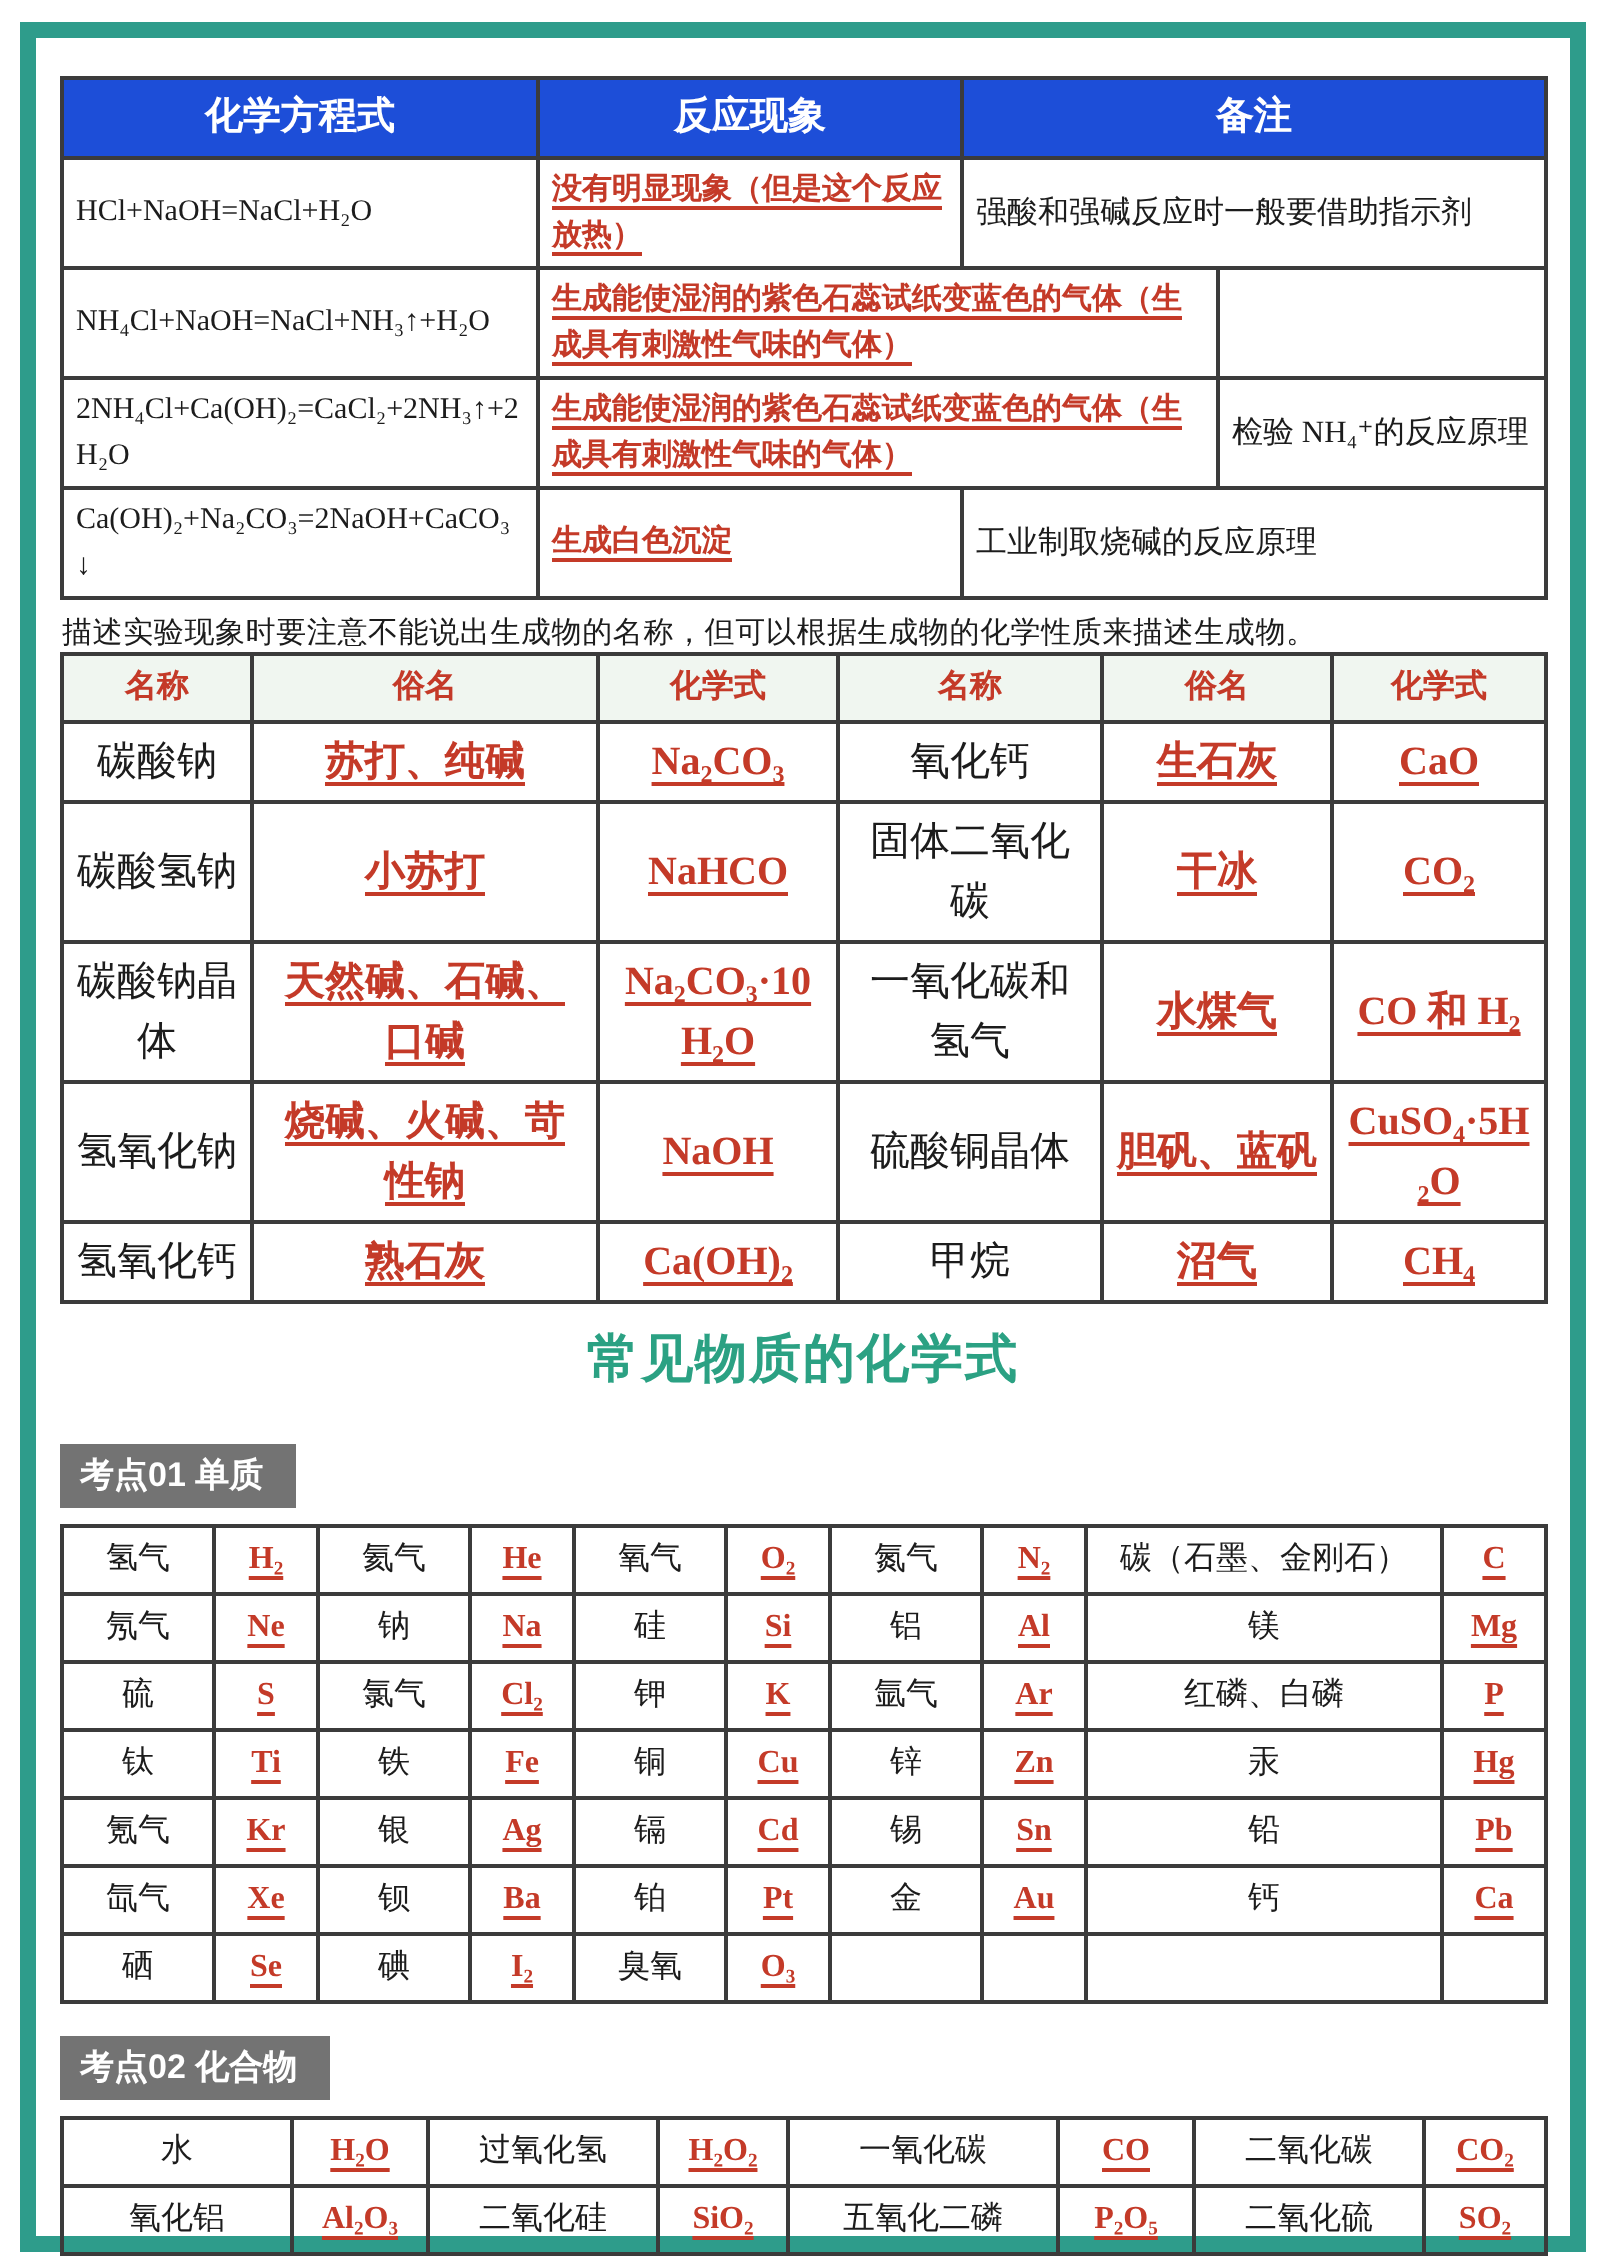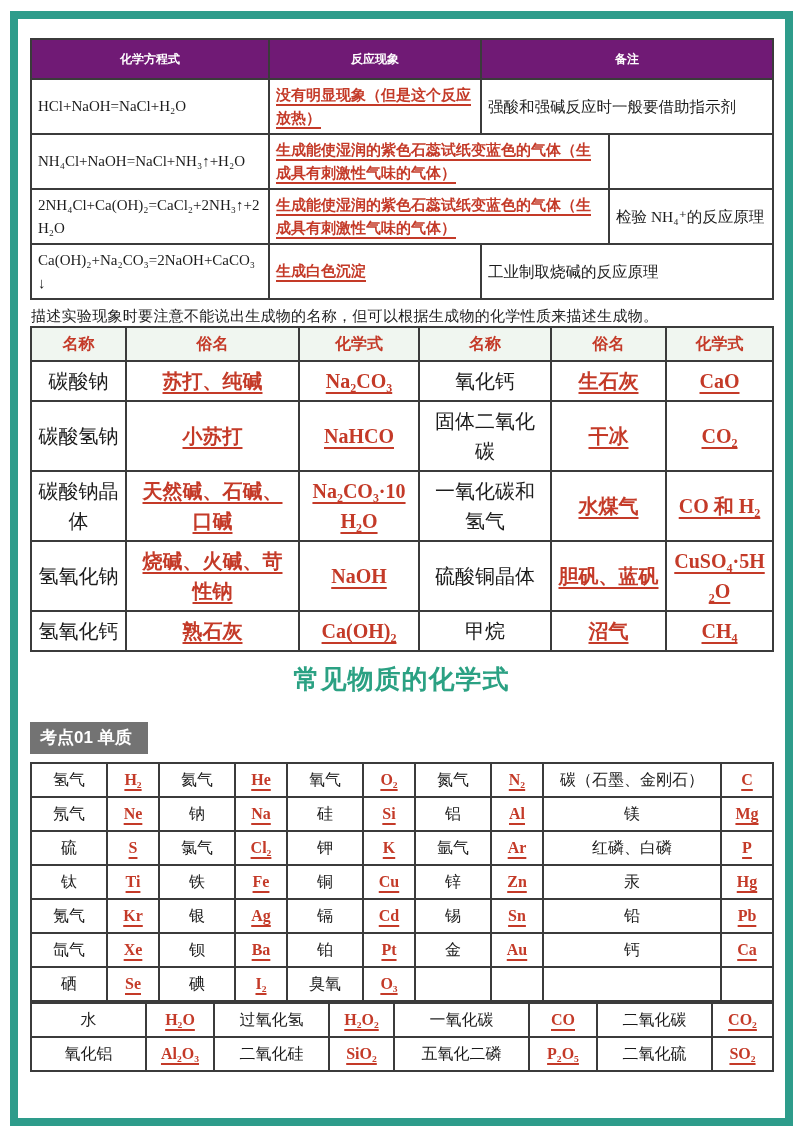--- a/index.html
+++ b/index.html
@@ -7,21 +7,21 @@
        font-family:"Liberation Serif","DejaVu Serif",serif;color:#1c1c1c;}
   .frame{position:absolute;left:10px;top:11px;right:7px;bottom:6px;
          border:8px solid #2e9c8b;box-sizing:border-box;
          padding:19px 12px 0 12px;display:flex;flex-direction:column;}
   table{border-collapse:collapse;width:100%;table-layout:fixed;}
   td,th{border:2px solid #3b3b3b;padding:4px 6px;vertical-align:middle;
         font-size:15.5px;line-height:1.5;word-break:break-word;}
   .red{color:#c43a28;font-weight:bold;
        text-decoration:underline;text-decoration-thickness:1.5px;text-underline-offset:4px;}
   
-  .eq-table th{background:#701a75;color:#ffffff;font-size:12px;font-weight:bold;
+  .eq-table th{background:#1d4ed8;color:#ffffff;font-size:19px;font-weight:bold;
                height:30px;font-family:"Liberation Sans","DejaVu Sans",sans-serif;}
   .eq-table td{text-align:left;}
   .eq-table td.eq{font-size:15px;}
   .eq-table td.phen{font-size:15px;}
   .note-line{font-size:15px;margin:7px 1px 0 1px;text-align:justify;letter-spacing:.3px;}
   
   .sec-title{font-family:"Liberation Sans","DejaVu Sans",sans-serif;
              font-size:26px;font-weight:800;color:#2ba183;text-align:center;
              margin:10px 0 9px 0;letter-spacing:1px;}
   
@@ -244,20 +244,21 @@
           <td>臭氧</td>
           <td class="red">O₃</td>
           <td></td>
           <td></td>
           <td></td>
           <td></td>
         </tr>
       </tbody>
   </table>
 
+  <div class="badge">考点02 化合物</div>
 
 
   <table class="ox-table">
     <colgroup>
         <col style="width:115px">
         <col style="width:68px">
         <col style="width:115px">
         <col style="width:65px">
         <col style="width:135px">
         <col style="width:68px">

